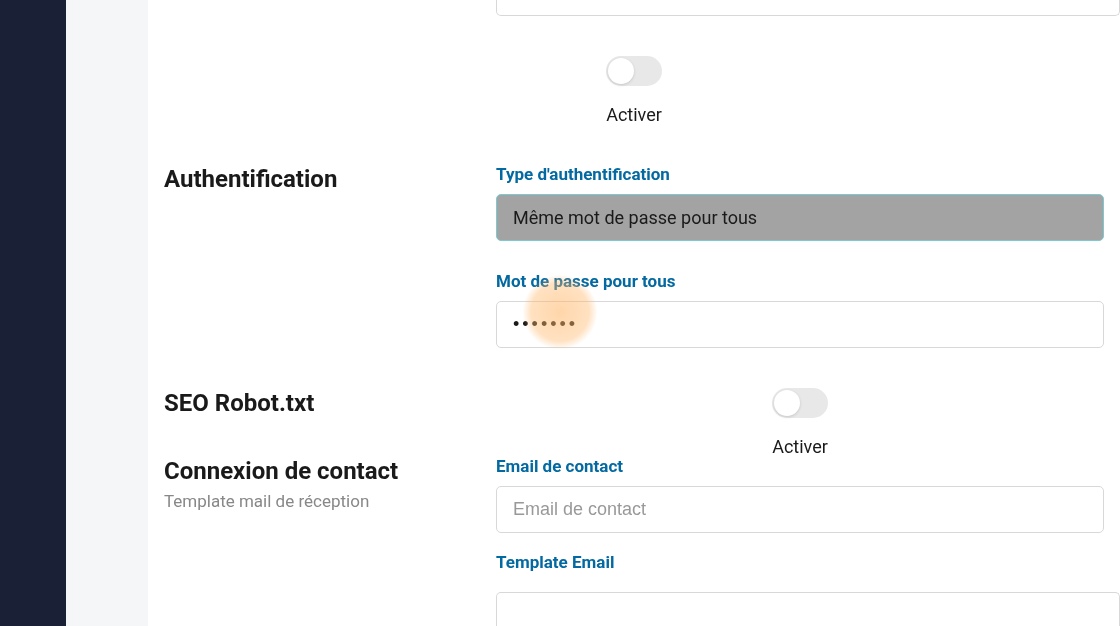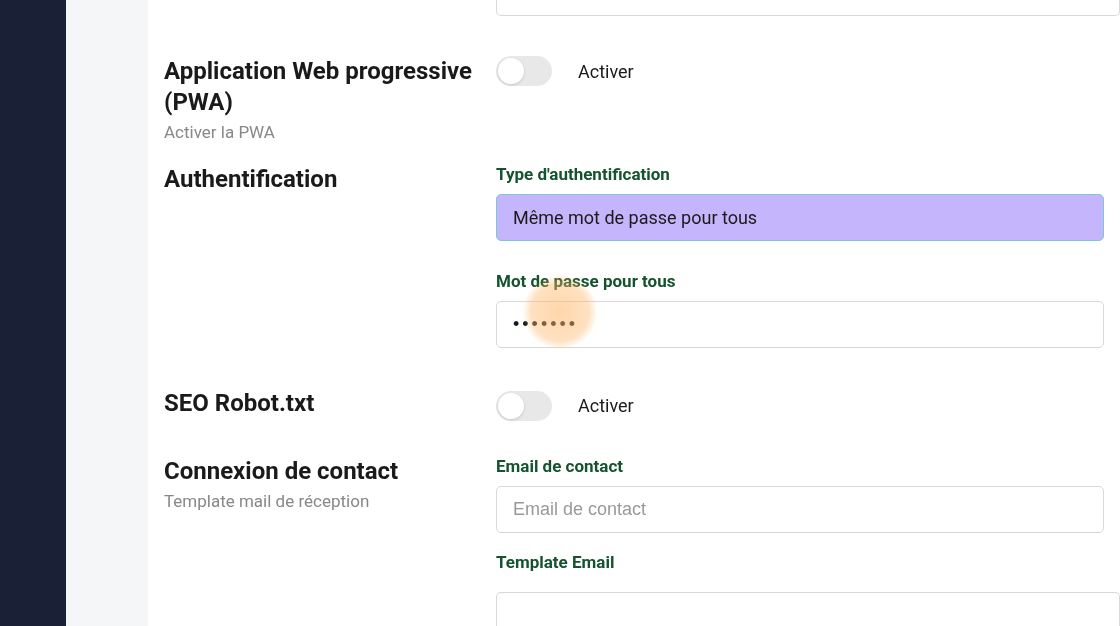--- a/index.html
+++ b/index.html
@@ -61,21 +61,22 @@
       margin-bottom: 4px;
     }
     .section-subtitle {
       font-size: 17px;
       color: #888888;
       font-weight: 400;
     }
     .toggle-row {
       display: flex;
       align-items: center;
-      gap: 26px;
+      gap: 18px;
+      flex-direction: column;
     }
     .toggle {
       width: 56px;
       height: 30px;
       background: #e8e8e8;
       border-radius: 15px;
       position: relative;
       cursor: pointer;
     }
     .toggle-knob {
@@ -89,29 +90,29 @@
       box-shadow: 0 1px 3px rgba(0,0,0,0.15);
     }
     .toggle-label {
       font-size: 18px;
       color: #1a1a1a;
       font-weight: 400;
     }
     .field-label {
       font-size: 17px;
       font-weight: 700;
-      color: #14532d;
+      color: #0369a1;
       margin-bottom: 10px;
     }
     .select-box {
       width: 100%;
       padding: 12px 16px;
       font-size: 18px;
       color: #1a1a1a;
-      background: #c4b5fd;
+      background: #a3a3a3;
       border: 1px solid #7bcad3;
       border-radius: 5px;
       cursor: pointer;
       outline: none;
     }
     .input-box {
       width: 100%;
       padding: 12px 16px;
       font-size: 18px;
       color: #1a1a1a;
@@ -151,21 +152,20 @@
       top: 164px;
       left: 0;
       right: 0;
       justify-content: flex-end;
     }
     .seo-section {
       position: absolute;
       top: 388px;
       left: 0;
       right: 0;
-      align-items: center;
     }
     .contact-section {
       position: absolute;
       top: 456px;
       left: 0;
       right: 0;
     }
     .template-label-group {
       position: absolute;
       top: 552px;
@@ -204,24 +204,20 @@
   
 </div>
 
 <div class="main-panel"></div>
 
 <div class="content">
 
   <div class="empty-input-top"></div>
 
   <div class="section pwa-section">
-    <div class="section-left">
-      <div class="section-title">Application Web progressive (PWA)</div>
-      <div class="section-subtitle">Activer la PWA</div>
-    </div>
     <div class="section-right">
       <div class="toggle-row">
         <div class="toggle">
           <div class="toggle-knob"></div>
         </div>
         <span class="toggle-label">Activer</span>
       </div>
     </div>
   </div>
 

